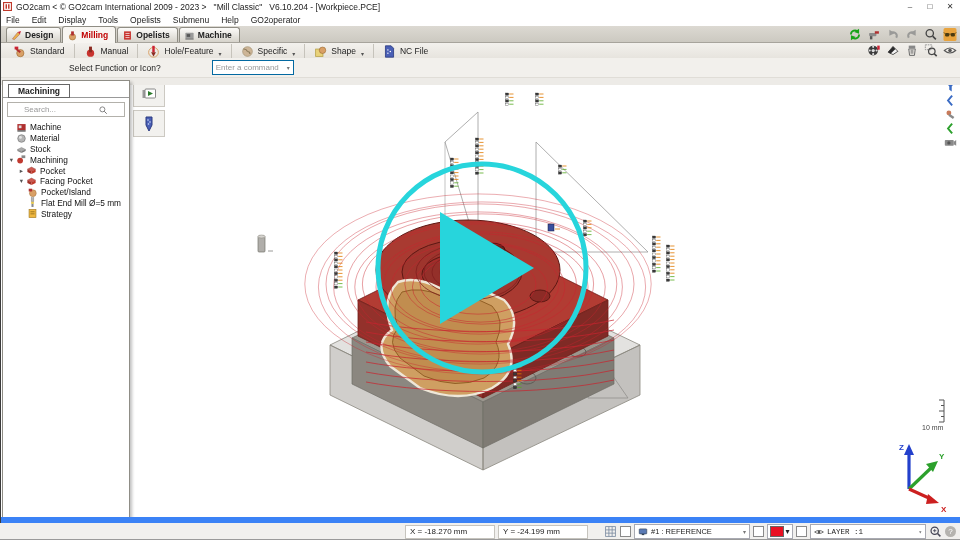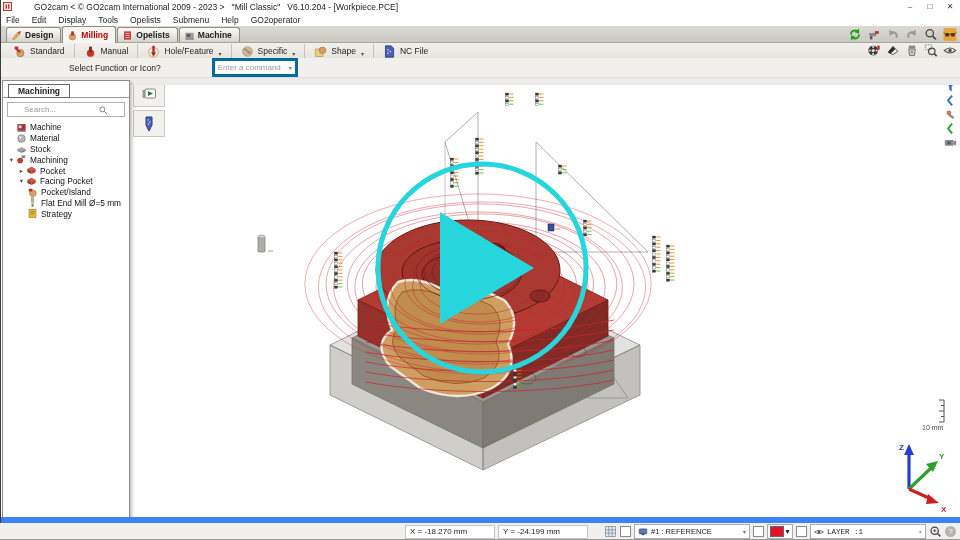--- a/index.html
+++ b/index.html
@@ -1,20 +1,20 @@
 <!DOCTYPE html>
 <html><head>
 <meta charset="utf-8">
 <style>
   html,body{margin:0;padding:0;}
   body{width:960px;height:540px;position:relative;overflow:hidden;background:#fff;
        font-family:"Liberation Sans",sans-serif;color:#222;}
   
   .titlebar{position:absolute;top:0;left:0;right:0;height:13px;background:#fff;display:flex;
-            align-items:center;font-size:8.5px;gap:22px;padding-left:3px;z-index:5;}
+            align-items:center;font-size:8.5px;gap:4px;padding-left:3px;z-index:5;}
   .app-logo{width:9px;height:9px;flex:none;}
   .win-controls{margin-left:auto;display:flex;}
   .win-btn{width:20px;text-align:center;font-size:8px;color:#333;}
   .menubar{position:absolute;top:13px;left:0;right:0;height:13px;background:#fff;display:flex;
            align-items:center;gap:12px;padding-left:6px;font-size:8.5px;z-index:5;}
   .menubar span{cursor:default;}
   
   .header{position:absolute;top:26px;left:0;right:0;height:59px;background:#edebe7;z-index:3;}
   .tabstrip{height:16px;display:flex;align-items:flex-end;padding-left:6px;
             border-bottom:1px solid #a7a49c;background:linear-gradient(#dcd9d2,#ccc9c1);}
@@ -31,21 +31,21 @@
   .rbtn .ic{width:13px;height:13px;}
   .chev{font-size:6px;color:#555;margin-left:1px;align-self:flex-end;padding-bottom:1px;}
   .hdr-icons{position:absolute;right:3px;top:2px;display:flex;flex-direction:column;gap:3px;
              align-items:flex-end;}
   .icon-row{display:flex;gap:5px;}
   .hbtn{width:14px;height:13px;}
   
   .prompt-row{position:absolute;top:58px;left:0;right:0;height:19px;background:#f2f0ec;
               display:flex;align-items:center;border-bottom:1px solid #e0ddd7;z-index:3;}
   .prompt-label{margin-left:69px;font-size:8.5px;}
-  .combo{margin-left:51px;width:74px;height:13px;border:3px solid #0369a1;background:#fff;
+  .combo{margin-left:51px;width:74px;height:13px;border:1px solid #0369a1;background:#fff;
          display:flex;align-items:center;font-size:8px;color:#999;padding:0 3px;}
   .combo .cv{margin-left:auto;color:#777;font-size:6px;}
   
   .palette{position:absolute;left:2px;top:80px;width:126px;height:437px;background:#fff;
            border:1px solid #8f8d86;box-shadow:2px 2px 3px rgba(0,0,0,.25);z-index:4;}
   .pal-tab{position:absolute;top:3px;left:5px;border:1px solid #666;background:#fff;
            font-size:8.5px;font-weight:bold;padding:1px 9px;z-index:2;}
   .pal-line{position:absolute;top:16px;left:0;right:0;border-top:1px solid #999;}
   .search{position:absolute;top:21px;left:4px;right:4px;height:13px;border:1px solid #b3b1ab;
           display:flex;align-items:center;padding:0 16px;font-size:8px;color:#999;}

